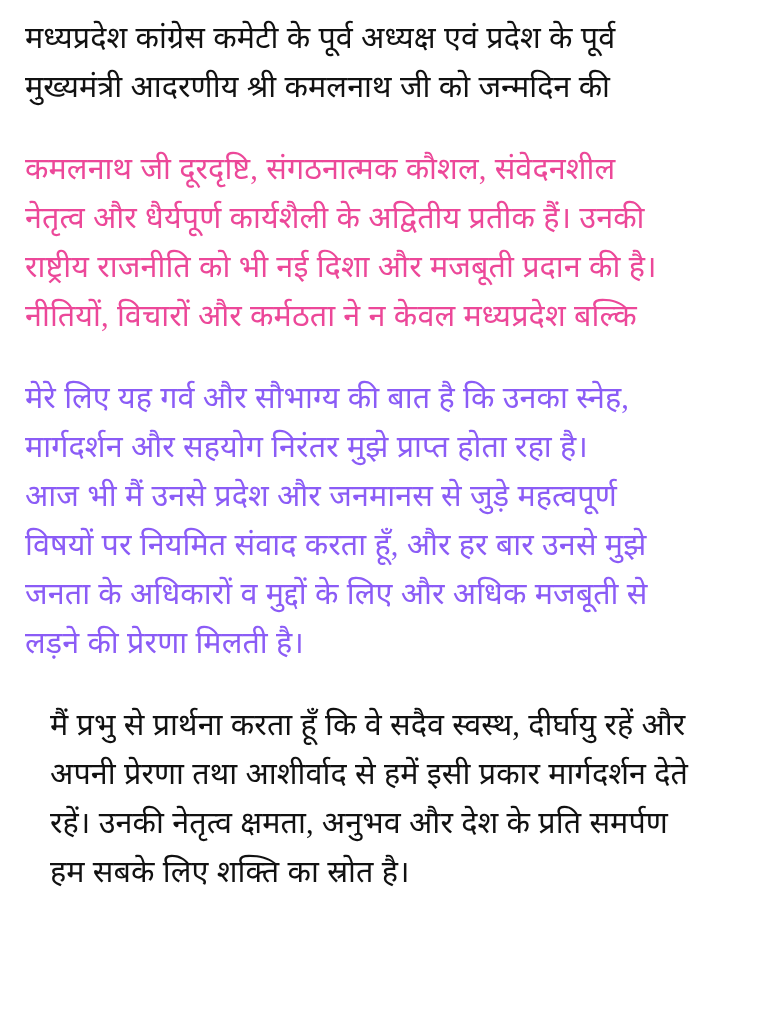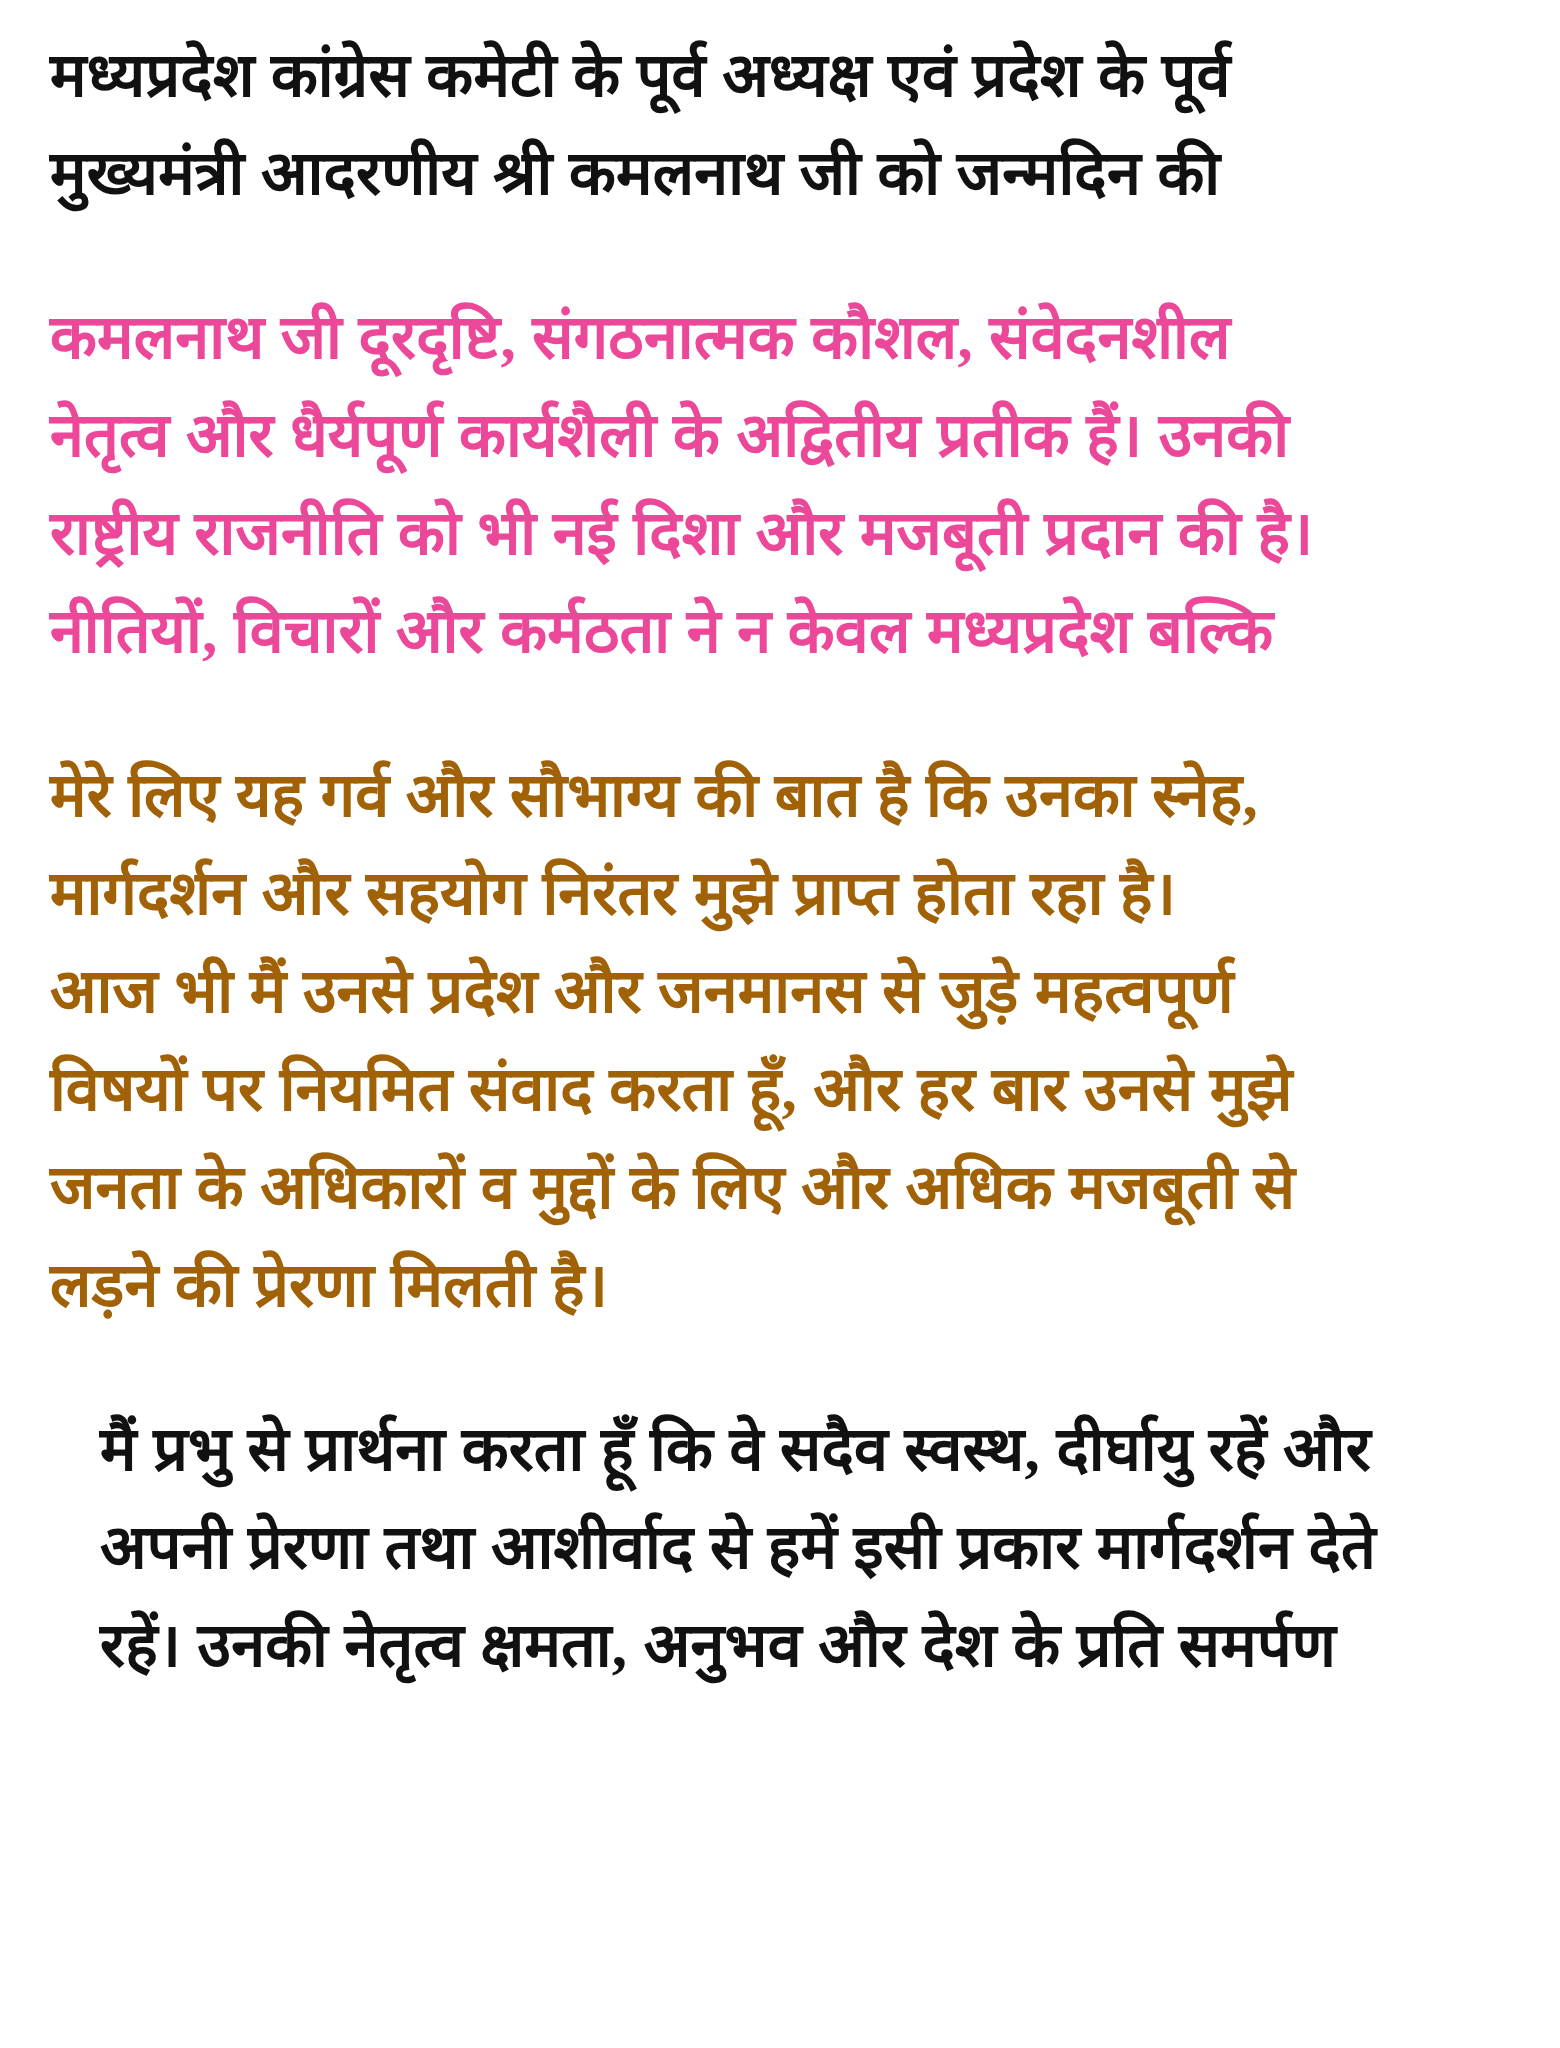--- a/index.html
+++ b/index.html
@@ -27,21 +27,21 @@
   }
 
   .para {
     margin: 0 0 33px 0;
     padding: 0;
     font-family: "Liberation Serif", "DejaVu Serif", serif;
     font-size: 30.5px;
     line-height: 49px;
     color: #111111;
     text-align: left;
-    font-weight: 700;
+    font-weight: 400;
     letter-spacing: 0.1px;
     word-spacing: 0.5px;
     -webkit-font-smoothing: antialiased;
   }
 
   .para:last-child {
     margin-bottom: 0;
     margin-left: 25px;
   }
 
@@ -59,27 +59,28 @@
       <p class="para" style="color: rgb(17, 17, 17);">
         <span class="line">मध्यप्रदेश कांग्रेस कमेटी के पूर्व अध्यक्ष एवं प्रदेश के पूर्व</span>
         <span class="line">मुख्यमंत्री आदरणीय श्री कमलनाथ जी को जन्मदिन की</span>
       </p>
       <p class="para" style="color: #ec4899;">
         <span class="line">कमलनाथ जी दूरदृष्टि, संगठनात्मक कौशल, संवेदनशील</span>
         <span class="line">नेतृत्व और धैर्यपूर्ण कार्यशैली के अद्वितीय प्रतीक हैं। उनकी</span>
         <span class="line">राष्ट्रीय राजनीति को भी नई दिशा और मजबूती प्रदान की है।</span>
         <span class="line">नीतियों, विचारों और कर्मठता ने न केवल मध्यप्रदेश बल्कि</span>
       </p>
-      <p class="para" style="color: #a16207;">
+      <p class="para" style="color: #8b5cf6;">
         <span class="line">मेरे लिए यह गर्व और सौभाग्य की बात है कि उनका स्नेह,</span>
         <span class="line">मार्गदर्शन और सहयोग निरंतर मुझे प्राप्त होता रहा है।</span>
         <span class="line">आज भी मैं उनसे प्रदेश और जनमानस से जुड़े महत्वपूर्ण</span>
         <span class="line">विषयों पर नियमित संवाद करता हूँ, और हर बार उनसे मुझे</span>
         <span class="line">जनता के अधिकारों व मुद्दों के लिए और अधिक मजबूती से</span>
         <span class="line">लड़ने की प्रेरणा मिलती है।</span>
       </p>
       <p class="para" style="color: rgb(17, 17, 17);">
         <span class="line">मैं प्रभु से प्रार्थना करता हूँ कि वे सदैव स्वस्थ, दीर्घायु रहें और</span>
         <span class="line">अपनी प्रेरणा तथा आशीर्वाद से हमें इसी प्रकार मार्गदर्शन देते</span>
         <span class="line">रहें। उनकी नेतृत्व क्षमता, अनुभव और देश के प्रति समर्पण</span>
+        <span class="line">हम सबके लिए शक्ति का स्रोत है।</span>
       </p>
     </div>
 </div>
 
 </body></html>

